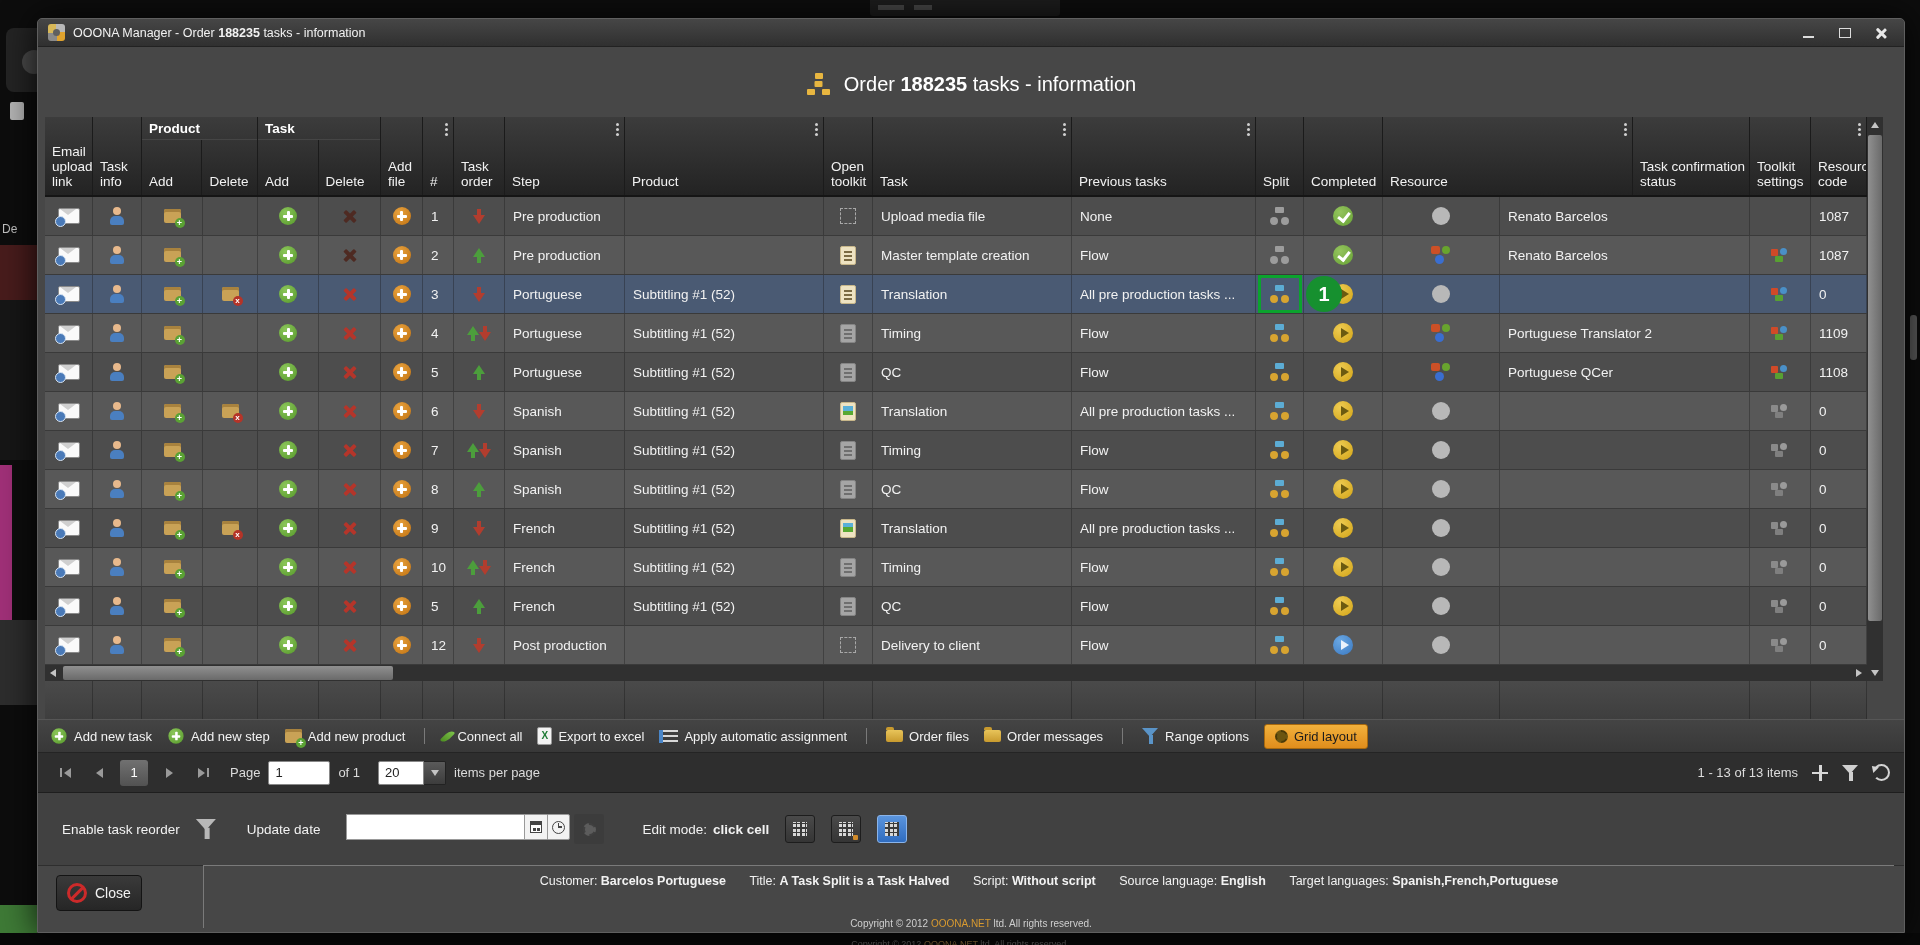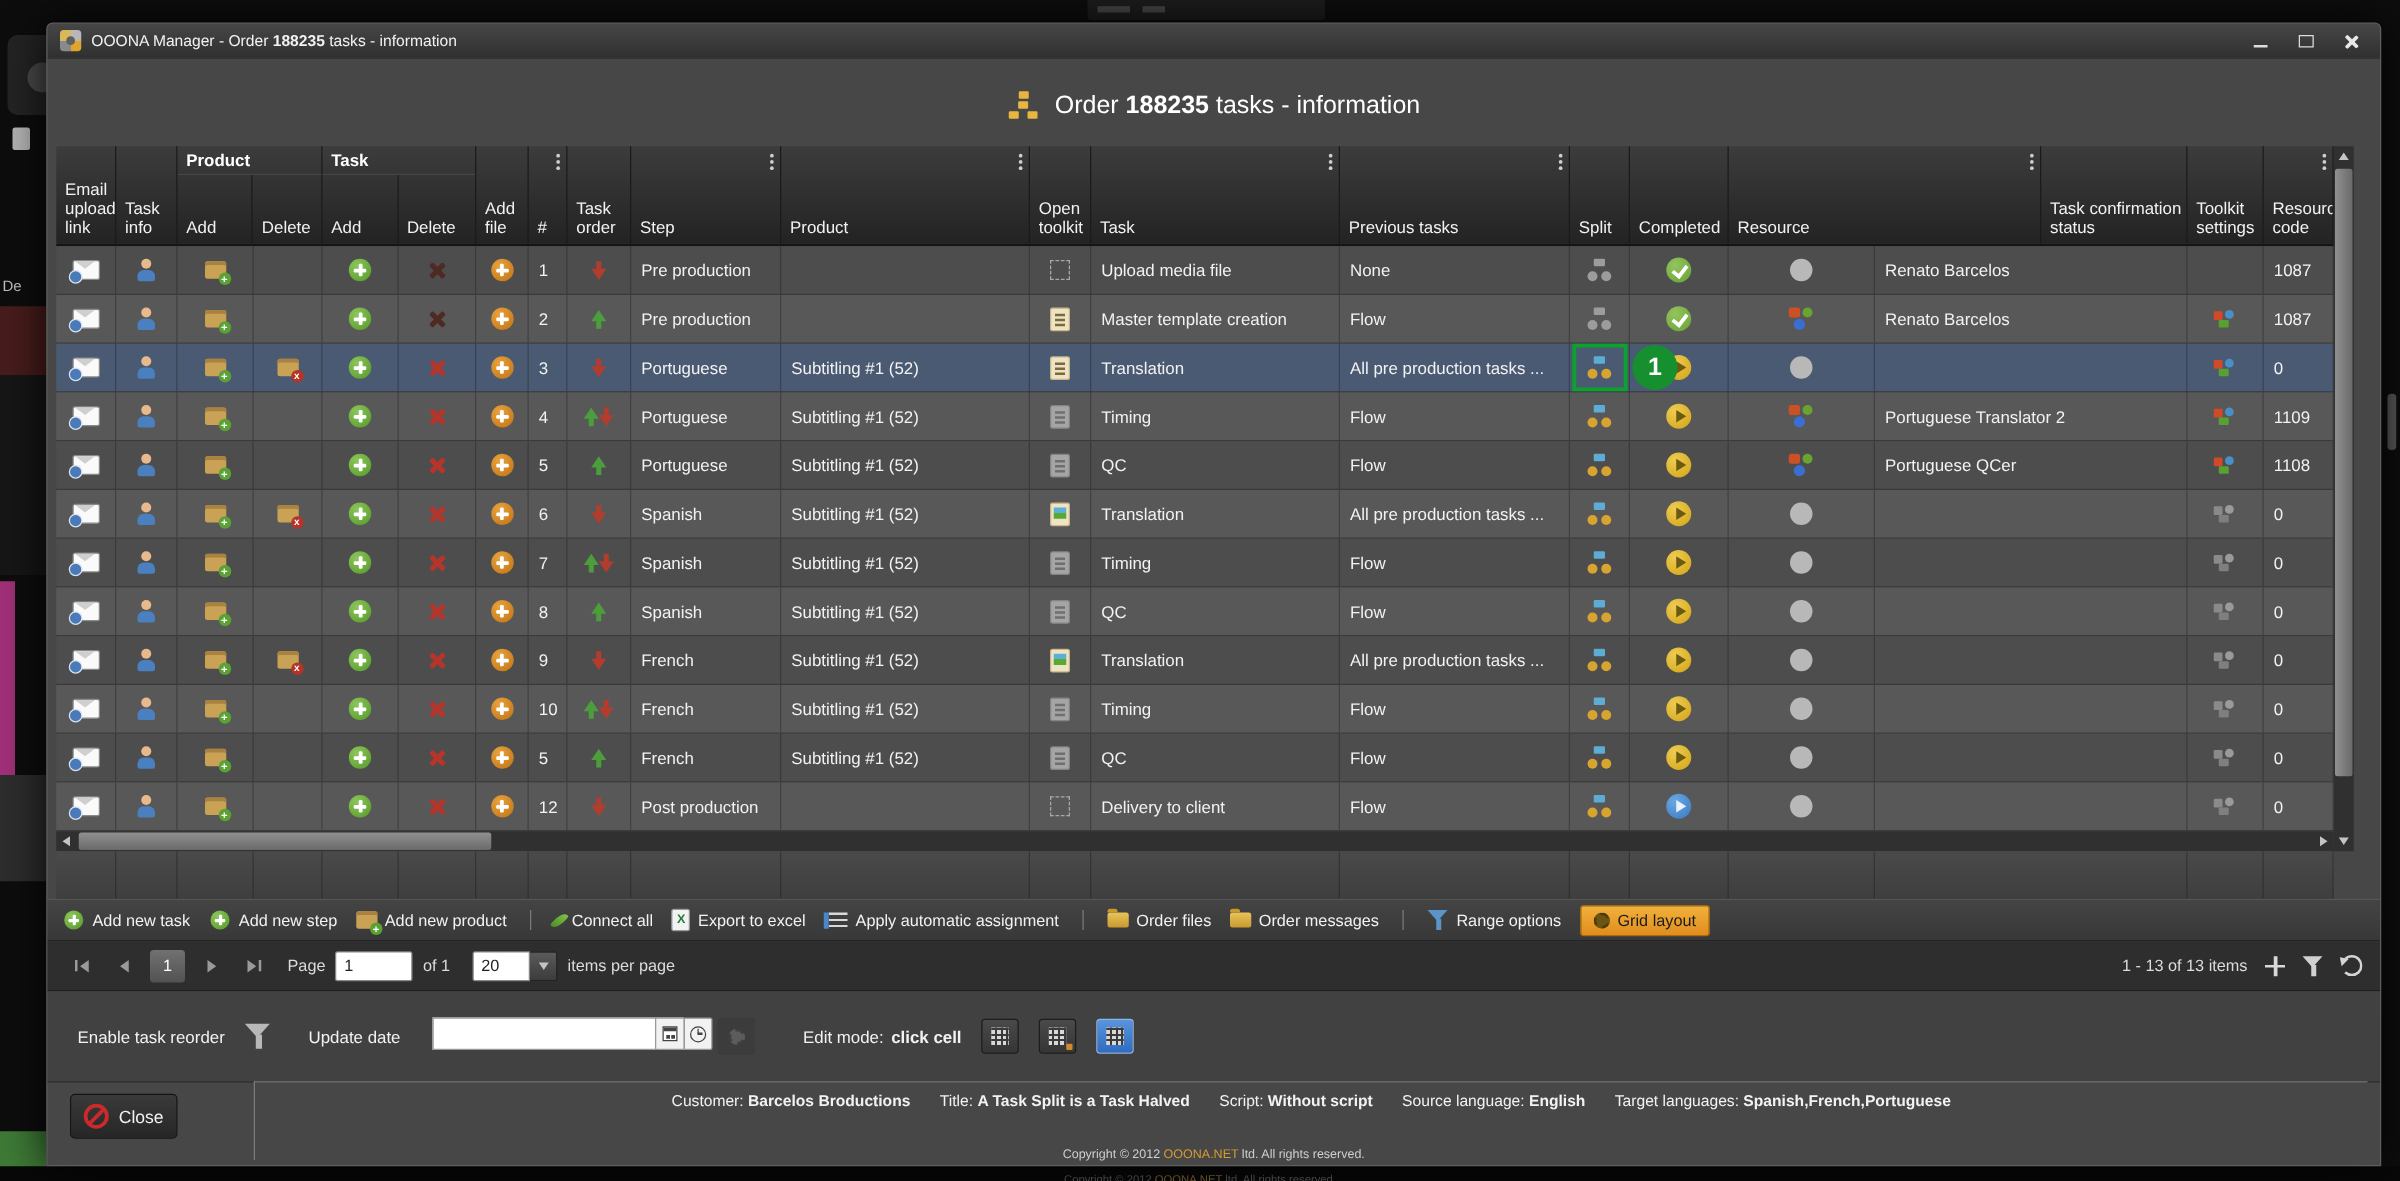--- a/index.html
+++ b/index.html
@@ -1100,21 +1100,21 @@
             <span class="pencil"></span>
           </span>
         <span class="view-btn active">
             <span class="grid-ic"></span>
           </span>
       </div>
     </div>
 
     <div class="footer-panel">
       <div class="foot-info">
-        <span class="seg"><span>Customer:</span> <span class="fval">Barcelos Broductions</span></span>
+        <span class="seg"><span>Customer:</span> <span class="fval">Barcelos Portuguese</span></span>
         <span class="seg"><span>Title:</span> <span class="fval">A Task Split is a Task Halved</span></span>
         <span class="seg"><span>Script:</span> <span class="fval">Without script</span></span>
         <span class="seg"><span>Source language:</span> <span class="fval">English</span></span>
         <span class="seg"><span>Target languages:</span> <span class="fval">Spanish,French,Portuguese</span></span>
       </div>
     </div>
 
     <div class="close-btn">
       <span class="ic-no"></span>
       <span>Close</span>

